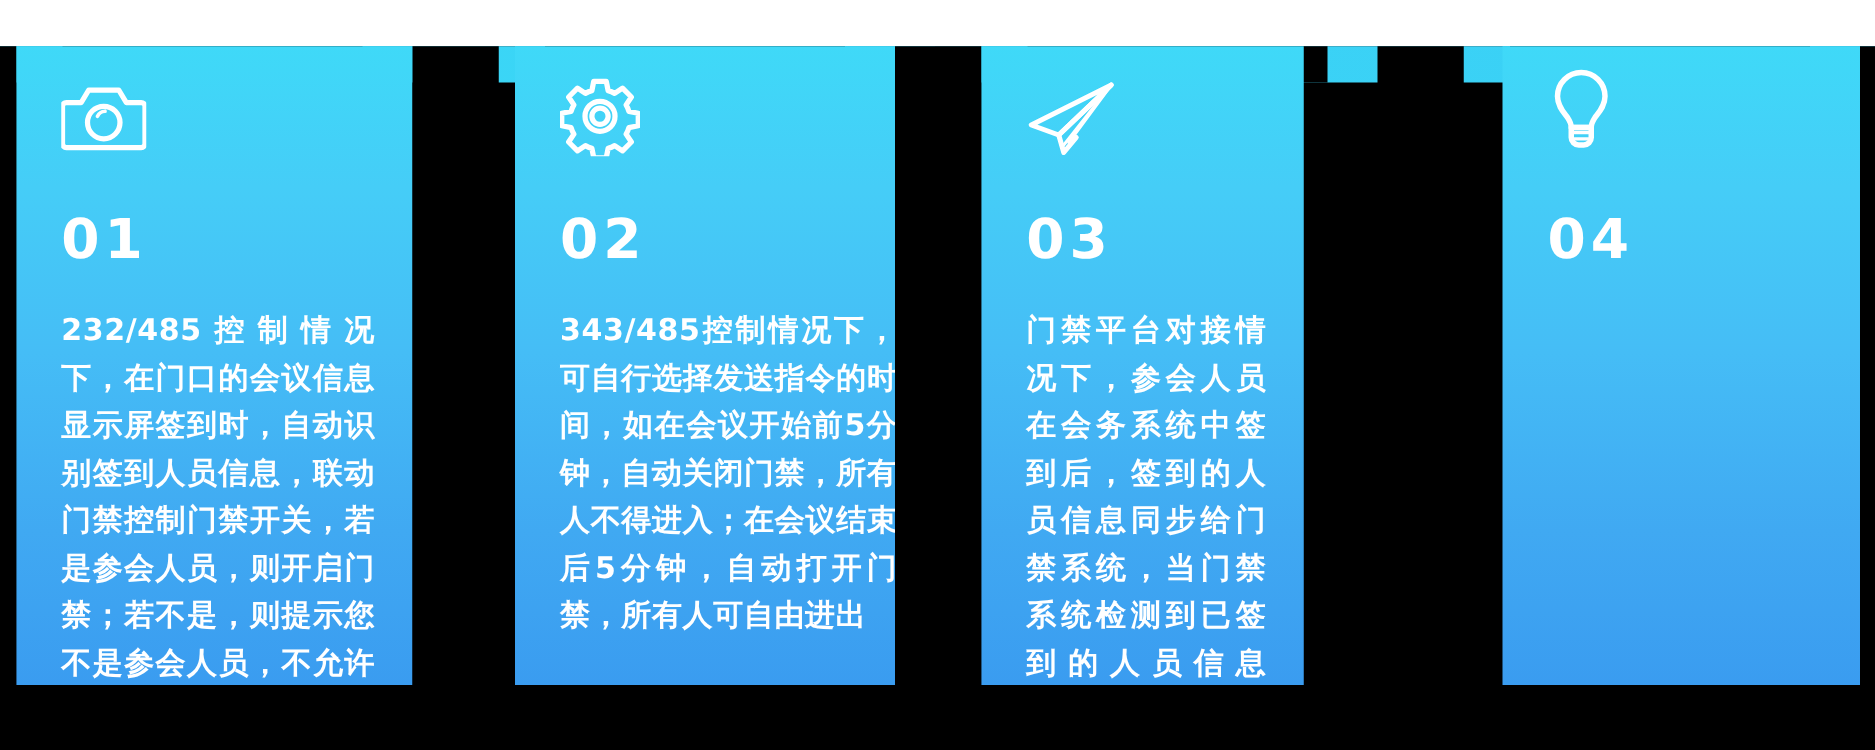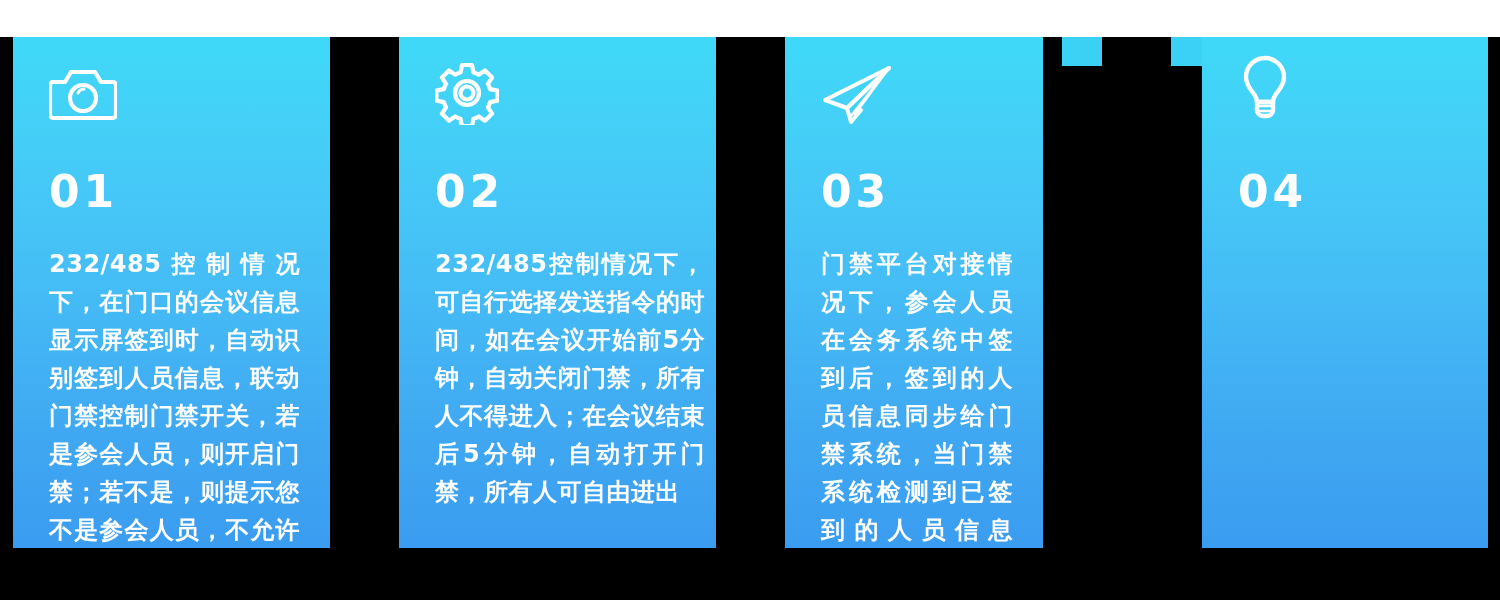--- a/index.html
+++ b/index.html
@@ -110,31 +110,31 @@
           <path d="M4 18 h12 l6-10 h24 l6 10 h12 a3 3 0 0 1 3 3 v30 a3 3 0 0 1 -3 3 h-60 a3 3 0 0 1 -3 -3 v-30 a3 3 0 0 1 3 -3 z"></path>
           <circle cx="34" cy="34" r="13"></circle>
           <path d="M29 29 a7 7 0 0 1 6 -4" stroke-width="3"></path>
         </svg>
       </div>
       <div class="card-num">01</div>
       <div class="card-body">232/485控制情况下，在门口的会议信息显示屏签到时，自动识别签到人员信息，联动门禁控制门禁开关，若是参会人员，则开启门禁；若不是，则提示您不是参会人员，不允许进入</div>
     </div>
   </div>
 
-  <div class="card" style="left:399px;width:336px;">
+  <div class="card" style="left:412px;width:336px;">
     <div class="card-inner">
       <div class="icon-wrap">
         <svg width="64" height="64" viewBox="0 0 64 64" fill="none" stroke="#ffffff" stroke-width="4.2" stroke-linejoin="round" stroke-linecap="round">
           <path d="M27 4 h10 l1.5 7.5 a21 21 0 0 1 5.2 2.2 l6.3-4.2 7.1 7.1 -4.2 6.3 a21 21 0 0 1 2.2 5.2 l7.5 1.5 v10 l-7.5 1.5 a21 21 0 0 1 -2.2 5.2 l4.2 6.3 -7.1 7.1 -6.3-4.2 a21 21 0 0 1 -5.2 2.2 l-1.5 7.5 h-10 l-1.5-7.5 a21 21 0 0 1 -5.2 -2.2 l-6.3 4.2 -7.1-7.1 4.2-6.3 a21 21 0 0 1 -2.2 -5.2 l-7.5-1.5 v-10 l7.5-1.5 a21 21 0 0 1 2.2 -5.2 l-4.2-6.3 7.1-7.1 6.3 4.2 a21 21 0 0 1 5.2 -2.2 z"></path>
           <circle cx="32" cy="32" r="12"></circle>
           <circle cx="32" cy="32" r="6.5"></circle>
         </svg>
       </div>
       <div class="card-num">02</div>
-      <div class="card-body">232/485控制情况下，可自行选择发送指令的时间，如在会议开始前5分钟，自动关闭门禁，所有人不得进入；在会议结束后5分钟，自动打开门禁，所有人可自由进出</div>
+      <div class="card-body">343/485控制情况下，可自行选择发送指令的时间，如在会议开始前5分钟，自动关闭门禁，所有人不得进入；在会议结束后5分钟，自动打开门禁，所有人可自由进出</div>
     </div>
   </div>
 
   <div class="card" style="left:785px;width:258px;">
     <div class="card-inner">
       <div class="icon-wrap" style="top:25px;">
         <svg width="72" height="62" viewBox="0 0 72 62" fill="none" stroke="#ffffff" stroke-width="4" stroke-linejoin="round" stroke-linecap="round">
           <path d="M68 4 L4 36 L26 44 Z"></path>
           <path d="M68 4 L26 44 L30 58 L40 46"></path>
           <path d="M68 4 L30 52" stroke-width="2.4"></path>

